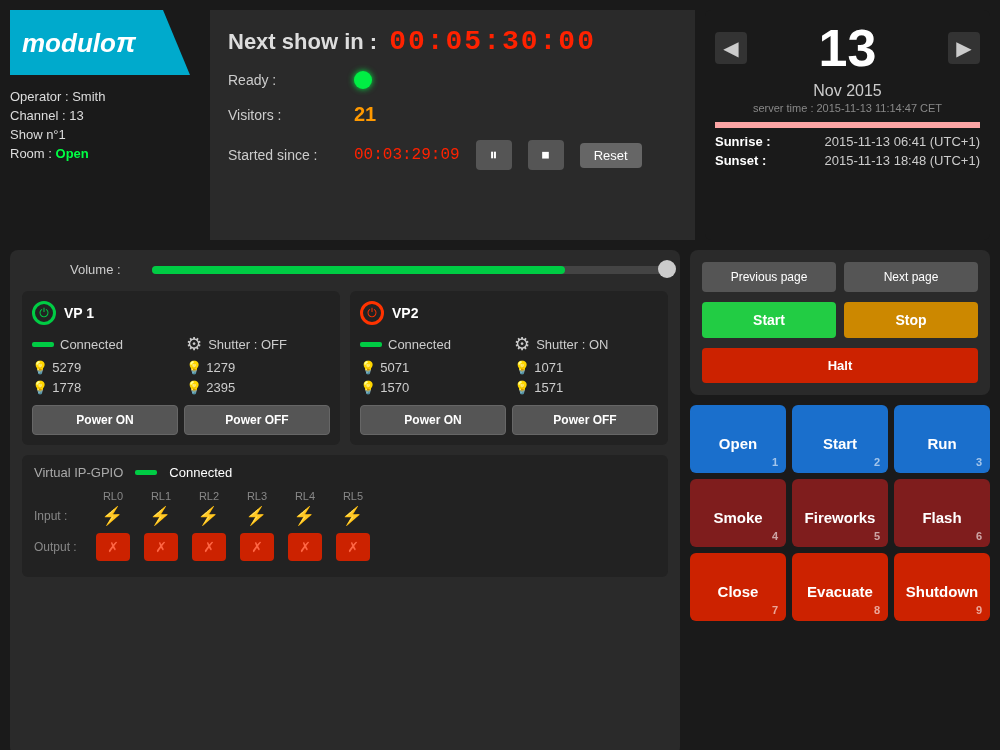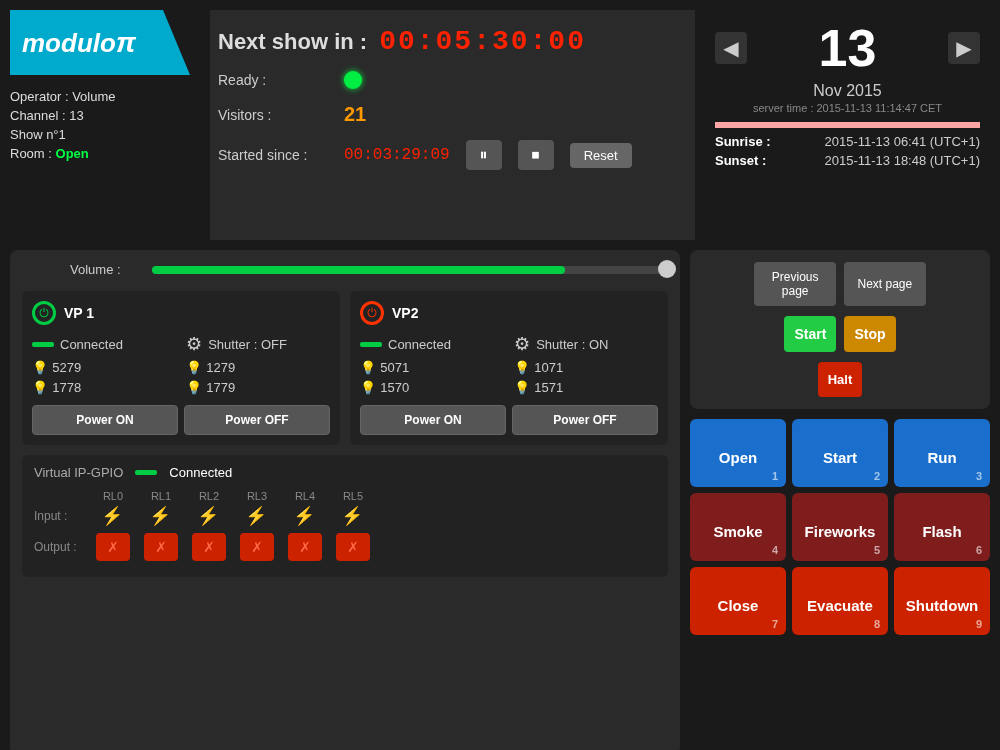--- a/index.html
+++ b/index.html
@@ -56,21 +56,21 @@
     .info-item span.open {
       color: #00ff44;
       font-weight: bold;
     }
 
     
     .timer-panel {
       flex: 1;
       background: #2a2a2a;
       border-radius: 0;
-      padding: 16px 8px;
+      padding: 16px 18px;
       display: flex;
       flex-direction: column;
       gap: 14px;
     }
     .next-show-row {
       display: flex;
       align-items: center;
       gap: 12px;
     }
     .next-show-label {
@@ -409,21 +409,20 @@
     }
 
     
     .controls-box {
       background: #2a2a2a;
       border-radius: 8px;
       padding: 12px;
       display: flex;
       flex-direction: column;
       gap: 10px;
-      align-items: center;
     }
     .page-btns {
       display: flex;
       gap: 8px;
     }
     .page-btn {
       flex: 1;
       background: #555;
       border: none;
       border-radius: 4px;
@@ -519,21 +518,21 @@
 
 <div class="top-row">
 
   <div class="logo-panel">
     <div class="logo-box">
       <span class="logo-text">
         modulo<span class="logo-pi">π</span>
       </span>
     </div>
     <div class="info-item">
-      <span>Operator :</span> <span>Volume</span>
+      <span>Operator :</span> <span>Smith</span>
     </div>
     <div class="info-item">
       <span>Channel :</span> <span>13</span>
     </div>
     <div class="info-item">
       <span>Show n°</span><span>1</span>
     </div>
     <div class="info-item">
       <span>Room :</span> <span class="open">Open</span>
     </div>
@@ -615,21 +614,21 @@
           <div class="light-val">
             <span class="bulb-icon">💡</span>
             <span>1279</span>
           </div>
           <div class="light-val">
             <span class="bulb-icon">💡</span>
             <span>1778</span>
           </div>
           <div class="light-val">
             <span class="bulb-icon">💡</span>
-            <span>1779</span>
+            <span>2395</span>
           </div>
         </div>
         <div class="vp-btns">
           <button class="vp-btn">Power ON</button>
           <button class="vp-btn">Power OFF</button>
         </div>
       </div>
 
       <div class="vp-panel">
         <div class="vp-title-row">

